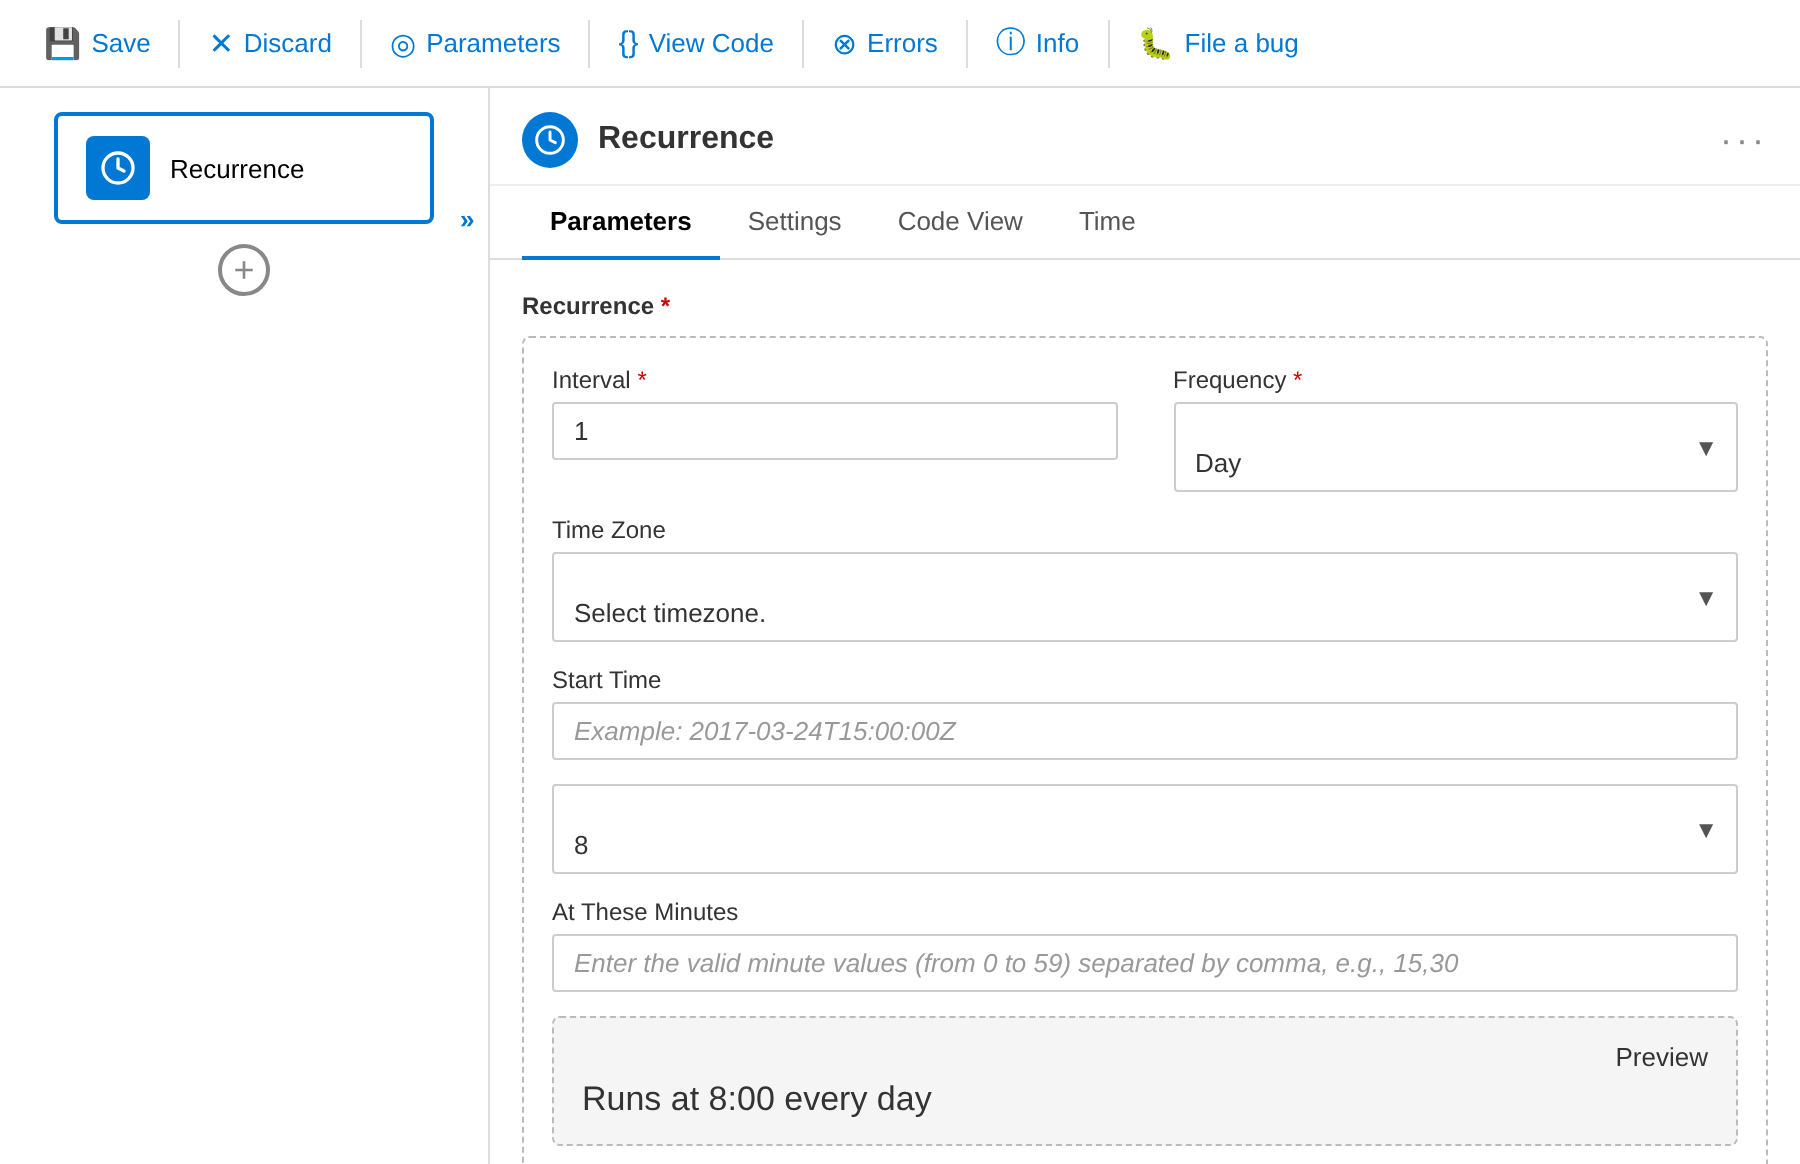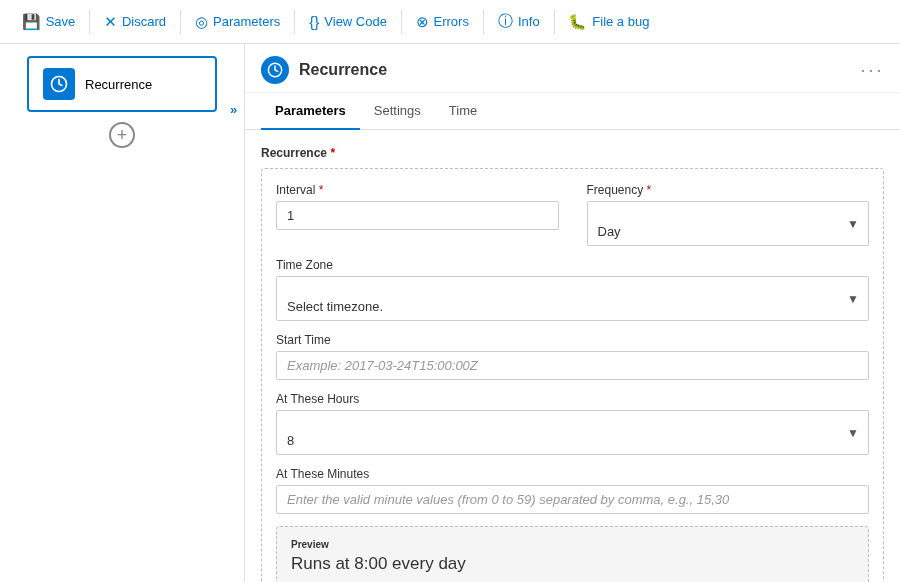--- a/index.html
+++ b/index.html
@@ -99,21 +99,21 @@
     .chevron-down {
       position: absolute; right: 10px; top: 50%; transform: translateY(-50%);
       pointer-events: none; color: #555; font-size: 12px;
     }
 
     
     .preview-box {
       border: 1px dashed #bbb; border-radius: 4px; padding: 12px 14px;
       background: #f5f5f5; margin-top: 4px;
     }
-    .preview-title { font-size: 10px; font-weight: 700; margin-bottom: 4px; }
+    .preview-title { font-size: 13px; font-weight: 400; margin-bottom: 4px; text-align: right; }
     .preview-text { font-size: 17px; color: #333; }
 
     
     .expand-arrows {
       position: absolute; left: 230px; top: 58px;
       color: #0078d4; font-size: 13px; font-weight: bold; cursor: pointer; z-index: 10;
     }
   </style>
 </head>
 <body>
@@ -183,20 +183,21 @@
           <polyline points="12 6 12 12 16 14"></polyline>
         </svg>
       </div>
       <span class="right-header-title">Recurrence</span>
       <span class="right-header-menu">···</span>
     </div>
 
     <div class="tabs">
       <div class="tab active">Parameters</div>
       <div class="tab">Settings</div>
+      <div class="tab">Code View</div>
       <div class="tab">Time</div>
     </div>
 
     <div class="content-area">
       <div class="section-label">
         <span>Recurrence</span><span class="required"> *</span>
       </div>
 
       <div class="dashed-box">
 
@@ -234,21 +235,20 @@
             <span class="chevron-down">▼</span>
           </div>
         </div>
 
         <div class="form-group" style="margin-bottom:12px;">
           <label class="form-group-label">Start Time</label>
           <input class="input-field" type="text" placeholder="Example: 2017-03-24T15:00:00Z" style="">
         </div>
 
         <div class="form-group" style="margin-bottom:12px;">
-          <label class="form-group-label">At These Hours</label>
           <div class="select-wrapper">
             <select class="select-field">
               <option selected="">8</option>
               <option>0</option><option>1</option><option>2</option><option>3</option>
               <option>4</option><option>5</option><option>6</option><option>7</option>
               <option>9</option><option>10</option><option>11</option>
             </select>
             <span class="chevron-down">▼</span>
           </div>
         </div>

